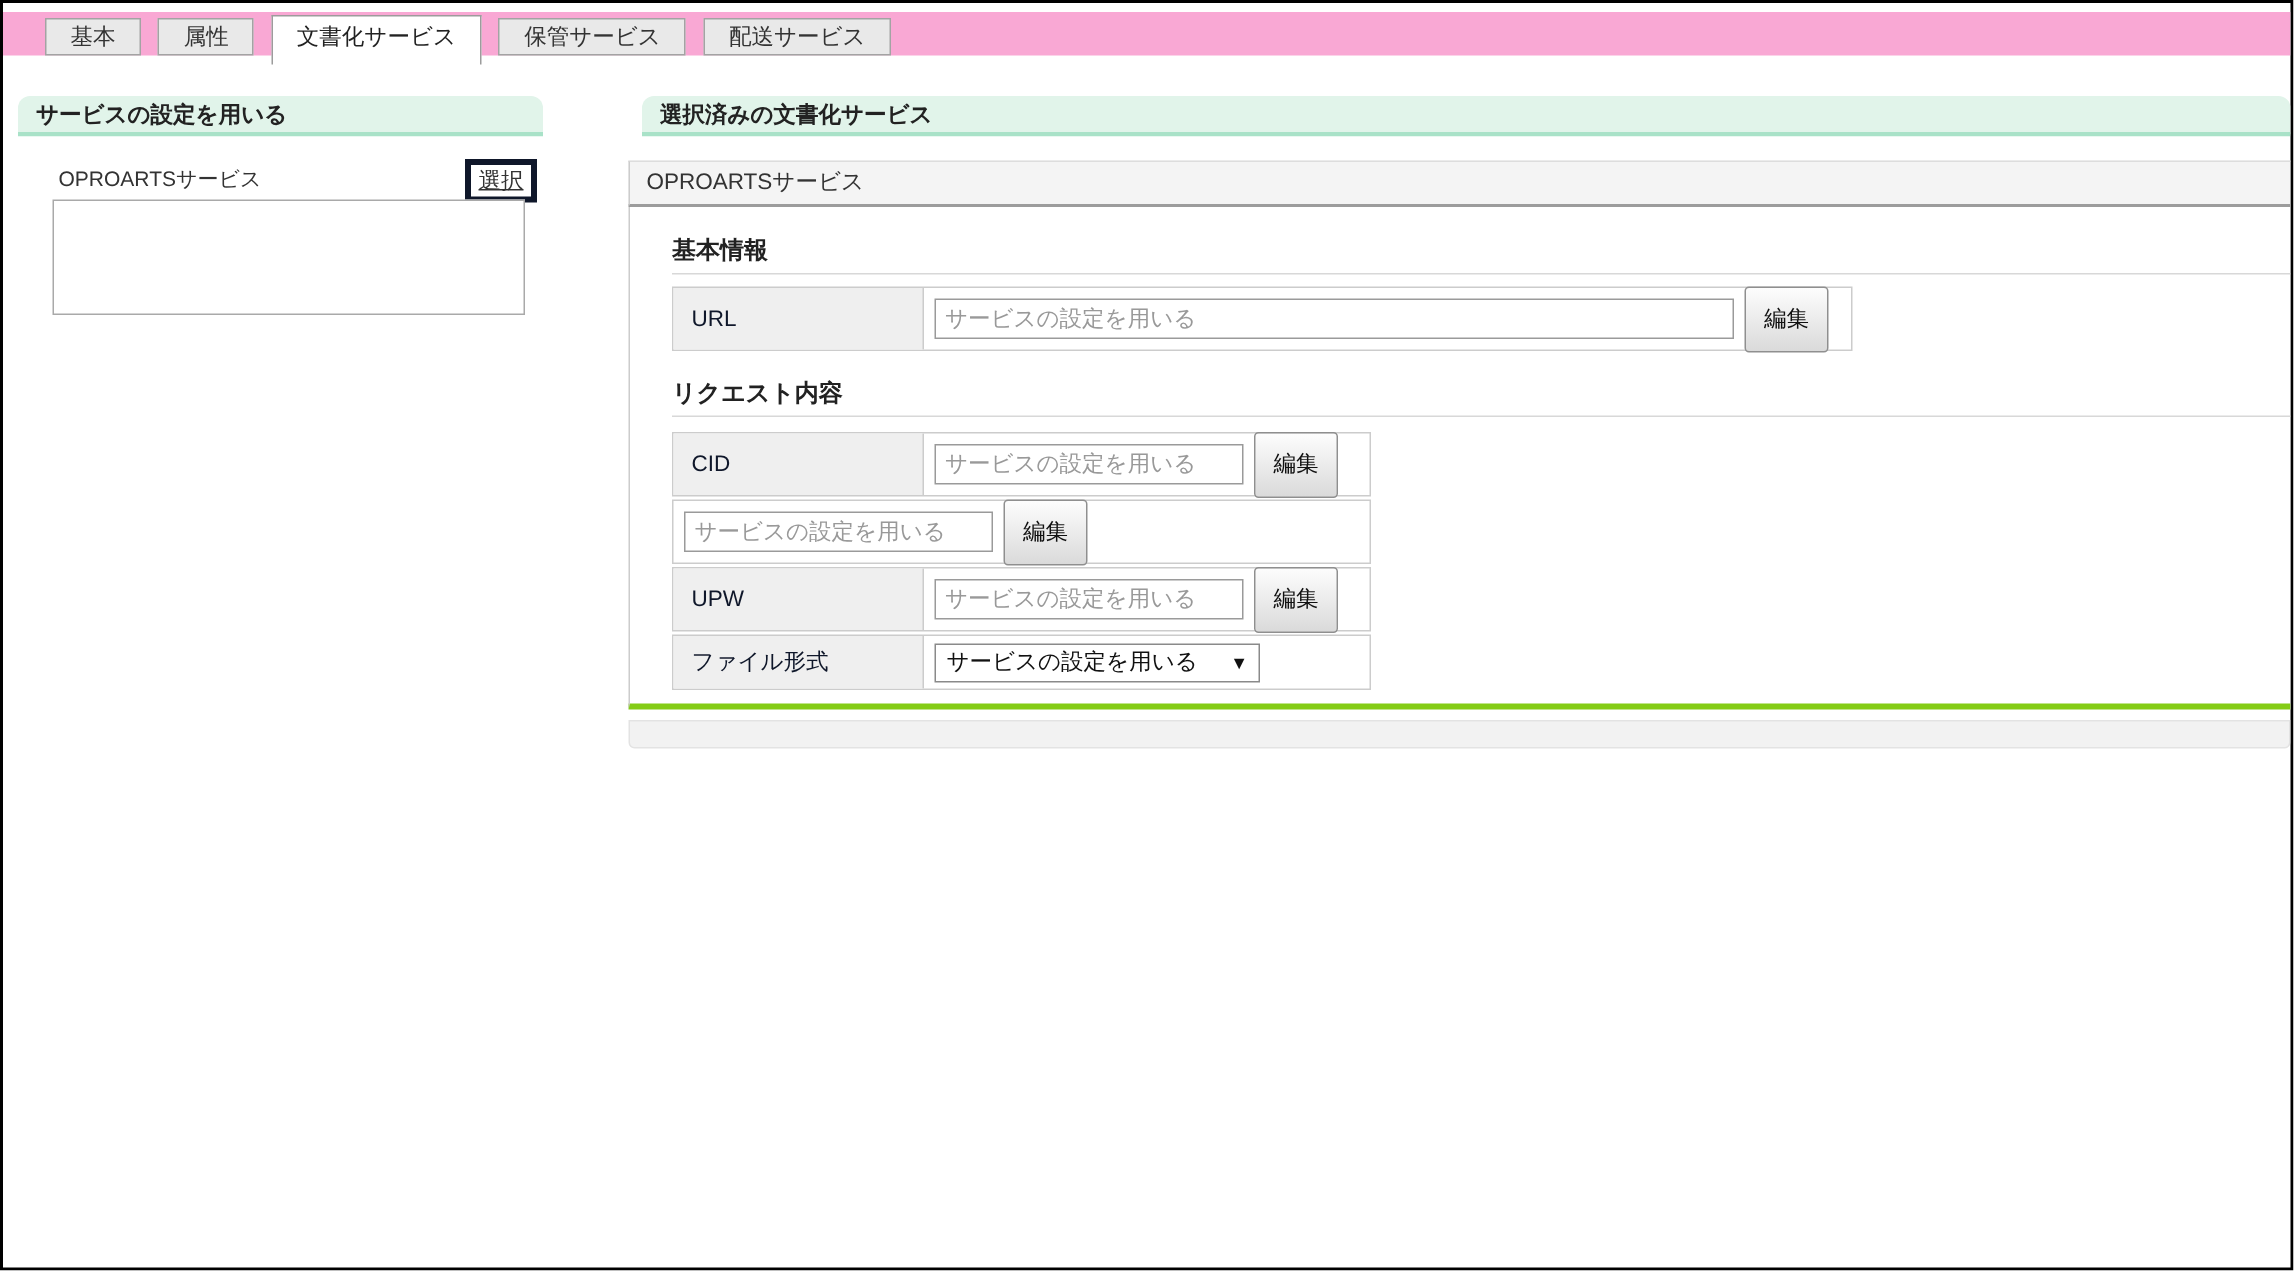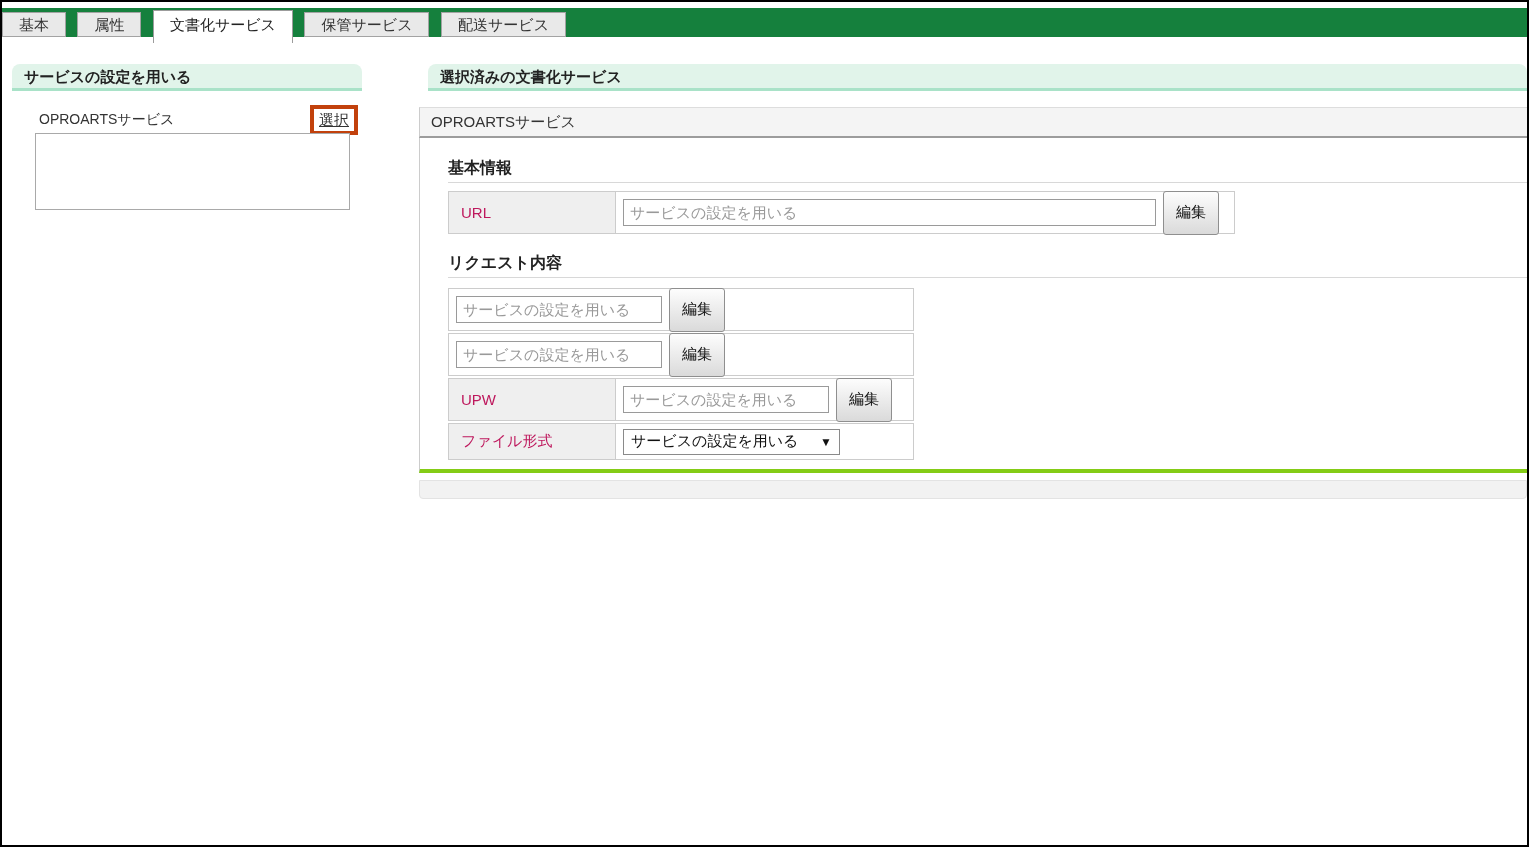--- a/index.html
+++ b/index.html
@@ -9,21 +9,21 @@
     width:1529px; height:847px; overflow:hidden;
   }
   .frame {
     position:relative; width:1529px; height:847px;
     border:2px solid #000; background:#fff; overflow:hidden;
   }
 
   
   .tabbar {
     position:absolute; left:0; right:0; top:6px; height:29px;
-    background:#15803d; white-space:nowrap;
+    background:#f9a8d4; padding-left:28px; white-space:nowrap;
   }
   .tab {
     display:inline-block; vertical-align:top;
     margin-top:4px; margin-right:7px; height:25px; line-height:23px;
     padding:0 16px; background:#e9e9e9; border:1px solid #a3a3a3;
     font-size:15px; color:#333; cursor:pointer;
   }
   .tab.active {
     background:#fff; margin-top:2px; height:33px; line-height:27px;
     border-color:#9c9c9c; border-bottom:none; position:relative; z-index:5;
@@ -41,21 +41,21 @@
   .panel-header.right { left:426px; top:62px; right:0; }
 
   
   .svc-row {
     position:absolute; left:33px; top:104px; width:317px; height:28px;
     display:flex; justify-content:space-between; align-items:center;
     font-size:14px; color:#333;
   }
   .svc-row .svc-label { padding-left:4px; }
   .red-box {
-    border:4px solid #c2410c; padding:0 5px; line-height:21px;
+    border:4px solid #0f172a; padding:0 5px; line-height:21px;
     margin-right:-6px;
   }
   .select-link {
     font-size:15px; color:#333; text-decoration:underline; cursor:pointer;
   }
   .listbox {
     position:absolute; left:33px; top:131px; width:315px; height:77px;
     background:#fff; border:1px solid #a9a9a9;
   }
 
@@ -79,21 +79,21 @@
   .sec-heading.request { top:112px; }
 
   .form-row {
     position:absolute; display:flex; align-items:center;
     border:1px solid #ccc; background:#fff;
   }
   .row-url { left:28px; top:53px; width:787px; height:43px; }
   .label-cell {
     width:167px; align-self:stretch; background:#efefef;
     border-right:1px solid #ccc; padding-left:12px;
-    font-size:15px; color:#be185d; display:flex; align-items:center;
+    font-size:15px; color:#0f172a; display:flex; align-items:center;
   }
   .txt-input {
     margin-left:7px; height:27px; border:1px solid #9a9a9a;
     font-size:15px; padding:0 6px; color:#222;
     font-family:"Liberation Sans","DejaVu Sans",sans-serif;
   }
   .txt-input::placeholder { color:#999; opacity:1; }
   .row-url .txt-input { width:533px; }
   .edit-btn {
     margin-left:7px; height:44px; padding:0 12px;
@@ -157,20 +157,21 @@
       <div class="label-cell">URL</div>
       <input class="txt-input" type="text" placeholder="サービスの設定を用いる" style="">
       <button class="edit-btn">編集</button>
     </div>
 
     <div class="sec-heading request">リクエスト内容</div>
 
     <div class="req-rows">
 
       <div class="req-row">
+        <div class="label-cell">CID</div>
         <input class="txt-input" type="text" placeholder="サービスの設定を用いる" style="">
         <button class="edit-btn">編集</button>
       </div>
 
       <div class="req-row">
         <input class="txt-input" type="text" placeholder="サービスの設定を用いる" style="">
         <button class="edit-btn">編集</button>
       </div>
 
       <div class="req-row">

